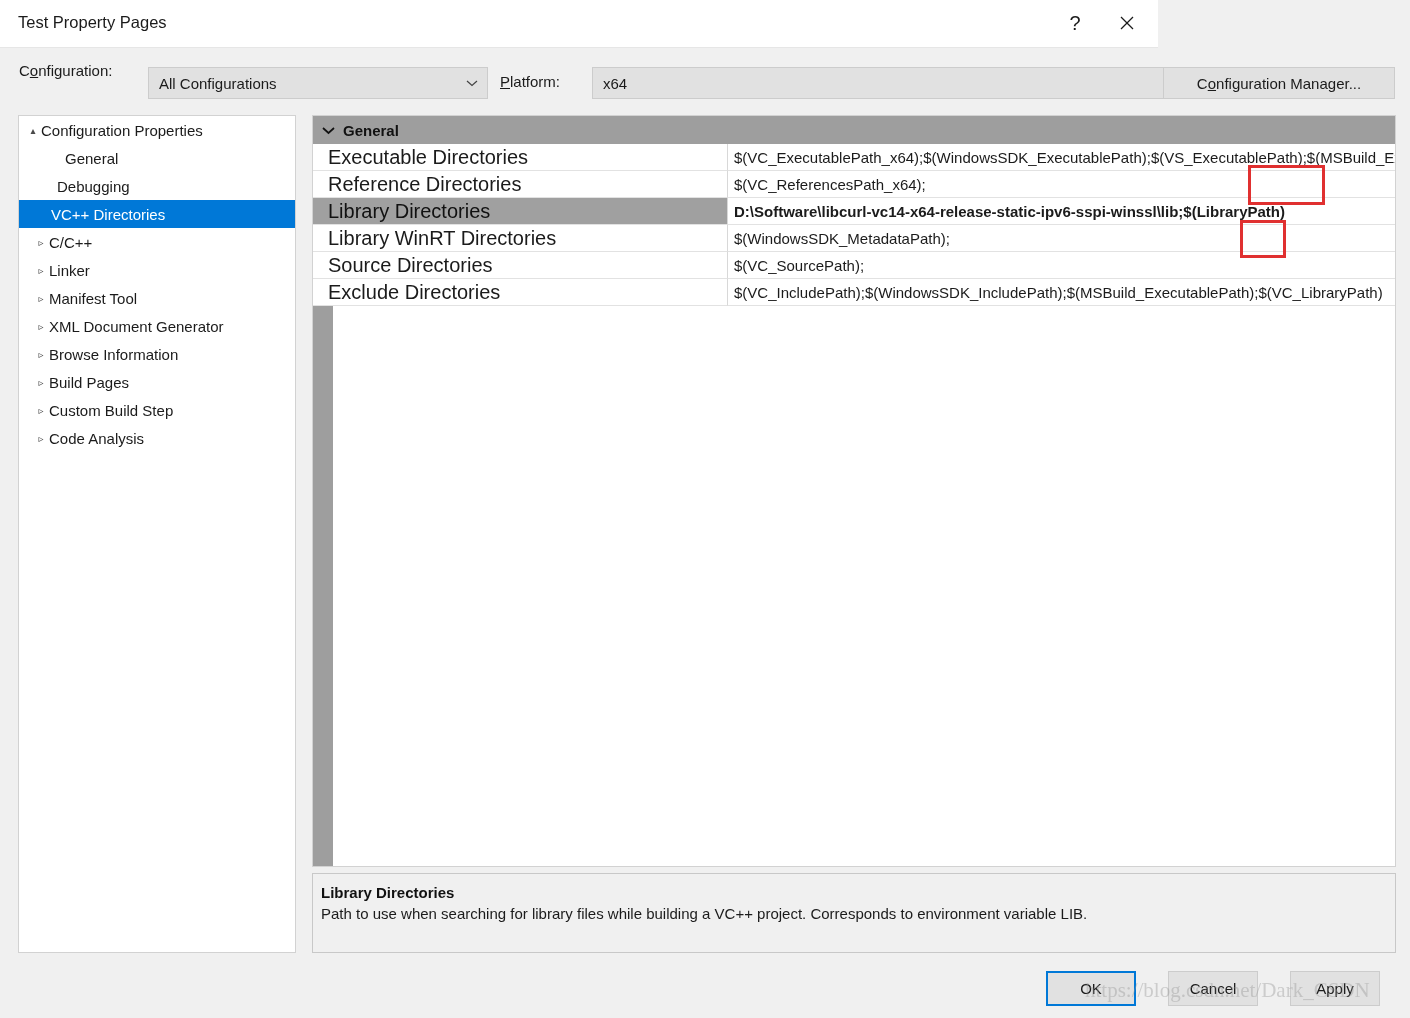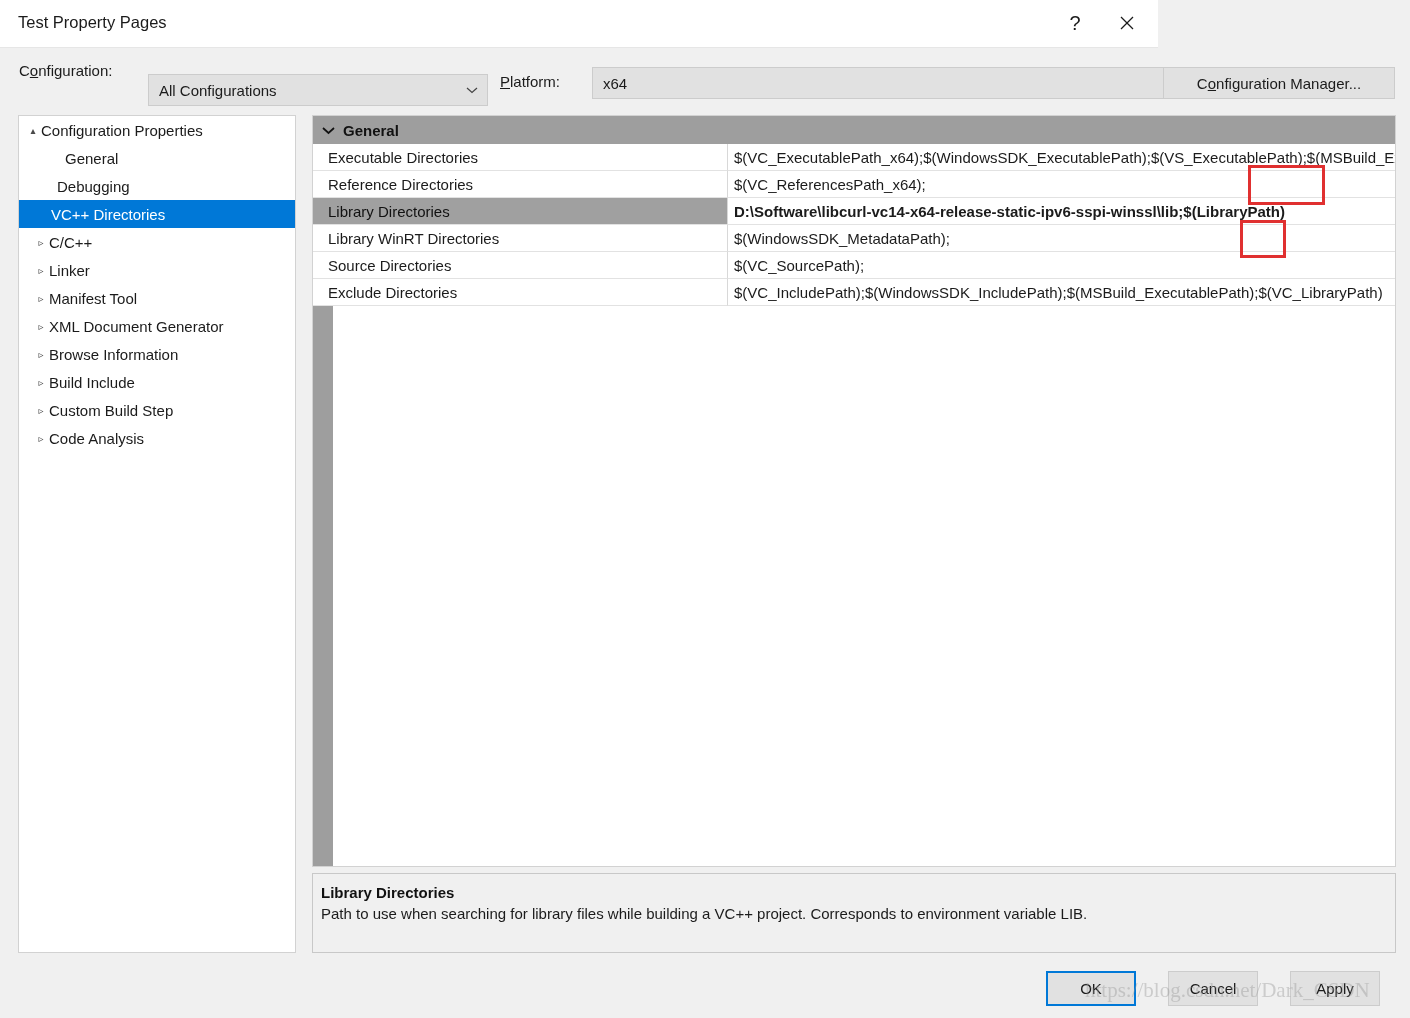--- a/index.html
+++ b/index.html
@@ -73,21 +73,21 @@
     white-space: nowrap;
     overflow: hidden;
     flex: 1;
   }
   .combo .carrow {
     width: 30px;
     display: flex;
     align-items: center;
     justify-content: center;
   }
-  #combo-config { left: 148px; top: 67px; width: 340px; margin-top: 7px; }
+  #combo-config { left: 148px; top: 67px; width: 340px; }
   #combo-platform { left: 592px; top: 67px; width: 648px; }
 
   .btn {
     position: absolute;
     background: #e1e1e1;
     border: 1px solid #cccccc;
     box-sizing: border-box;
     display: flex;
     align-items: center;
     justify-content: center;
@@ -180,21 +180,21 @@
     position: relative;
     width: 415px;
     flex: none;
     background: #ffffff;
     border-bottom: 1px solid #e2e2e2;
     border-right: 1px solid #d8d8d8;
     box-sizing: border-box;
     display: flex;
     align-items: center;
     padding-left: 15px;
-    font-size: 15px;
+    font-size: 20px;
     color: #1b1b1b;
     white-space: nowrap;
     overflow: hidden;
   }
   .grid-row .rval {
     flex: 1;
     background: #ffffff;
     border-bottom: 1px solid #e2e2e2;
     box-sizing: border-box;
     display: flex;
@@ -337,21 +337,21 @@
       <div class="tree-item" style="padding-left: 14px;">
         <span class="tw">▹</span>
         <span>XML Document Generator</span>
       </div>
       <div class="tree-item" style="padding-left: 14px;">
         <span class="tw">▹</span>
         <span>Browse Information</span>
       </div>
       <div class="tree-item" style="padding-left: 14px;">
         <span class="tw">▹</span>
-        <span>Build Include</span>
+        <span>Build Pages</span>
       </div>
       <div class="tree-item" style="padding-left: 14px;">
         <span class="tw">▹</span>
         <span>Custom Build Step</span>
       </div>
       <div class="tree-item" style="padding-left: 14px;">
         <span class="tw">▹</span>
         <span>Code Analysis</span>
       </div>
     </div>

